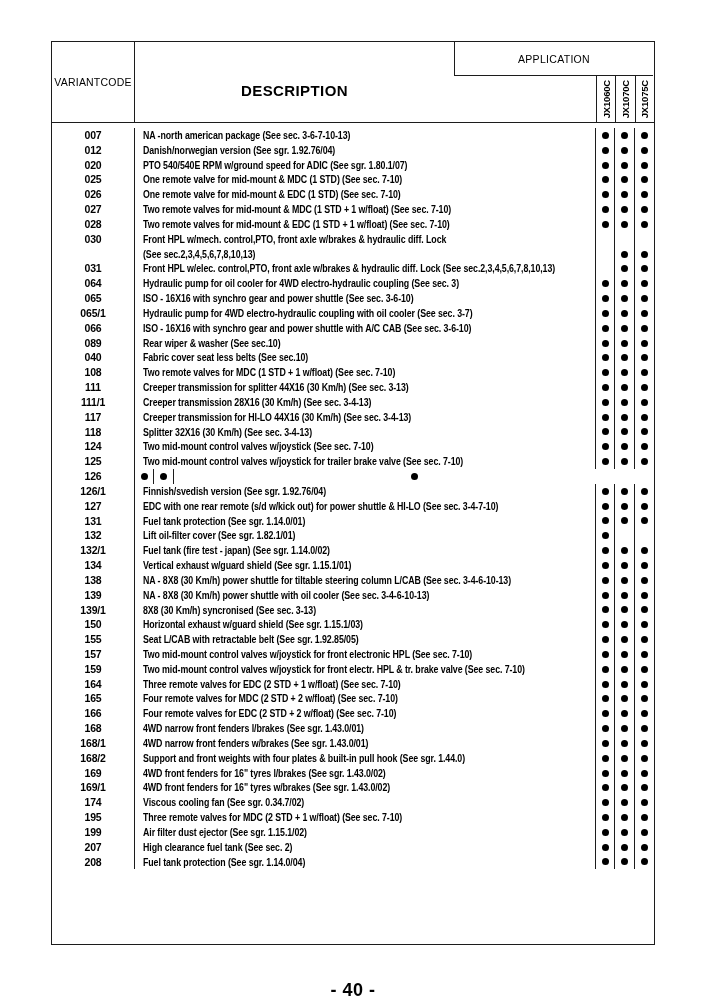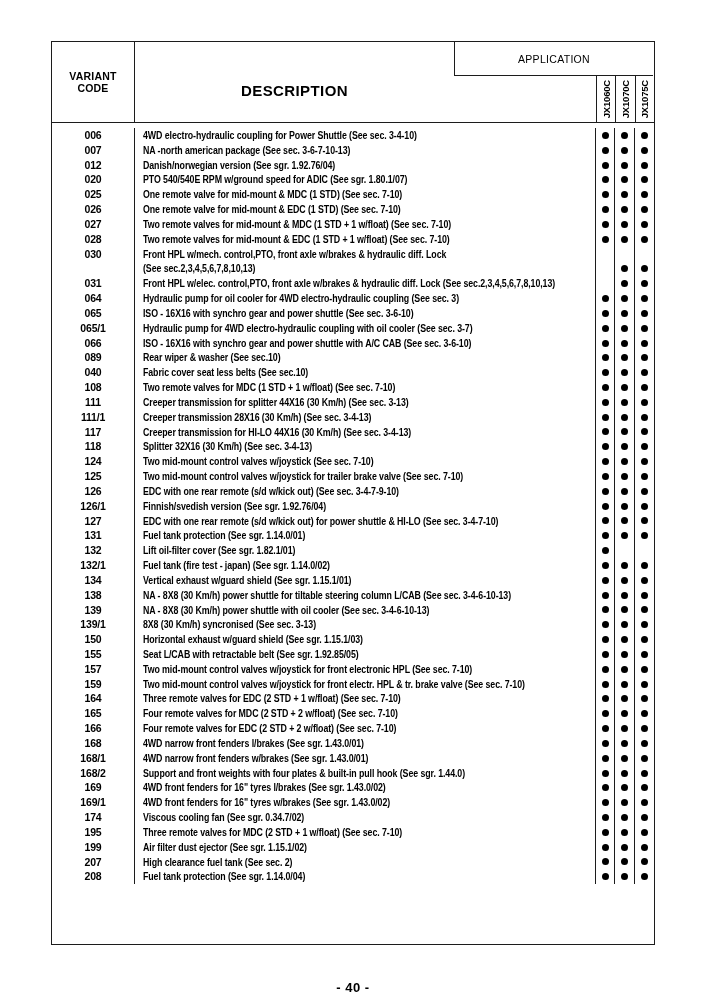--- a/index.html
+++ b/index.html
@@ -10,22 +10,22 @@
   }
   .table{
     position:absolute;left:51px;top:41px;width:604px;height:904px;
     border:1.5px solid #1c1c1c;box-sizing:border-box;background:#fff;
   }
   
   .thead{position:relative;height:80px;border-bottom:1px solid #1c1c1c;}
   .th-variant{
     position:absolute;left:0;top:0;width:83px;height:100%;
     border-right:1px solid #1c1c1c;box-sizing:border-box;
-    display:flex;flex-direction:column;justify-content:center;align-items:center;
-    font-size:10.5px;font-weight:bold;line-height:12px;letter-spacing:0.2px;
+    display:flex;flex-direction:row;justify-content:center;align-items:center;
+    font-size:10.5px;font-weight:normal;line-height:12px;letter-spacing:0.2px;
   }
   .th-desc{
     position:absolute;left:83px;top:8px;width:319px;height:100%;
     display:flex;justify-content:center;align-items:center;
     font-size:15px;font-weight:bold;letter-spacing:0.4px;
   }
   .app-box{
     position:absolute;left:402px;top:0;width:199px;height:34px;
     border-left:1px solid #1c1c1c;border-bottom:1px solid #1c1c1c;box-sizing:border-box;
     display:flex;justify-content:center;align-items:center;
@@ -65,21 +65,21 @@
     display:flex;flex-direction:column;justify-content:flex-end;align-items:center;
   }
   .cell-dot.a{width:19px;border-right:1px solid #1c1c1c;}
   .cell-dot.b{width:20px;border-right:1px solid #1c1c1c;}
   .cell-dot.c{flex:1;}
   .dotslot{height:var(--lh);display:flex;align-items:center;justify-content:center;}
   .dot{width:7px;height:7px;border-radius:50%;background:#000;}
   
   .pageno{
     position:absolute;left:51px;top:980px;width:604px;text-align:center;
-    font-size:13px;font-weight:bold;letter-spacing:0.5px;
+    font-size:18px;font-weight:bold;letter-spacing:0.5px;
   }
 </style>
 </head>
 <body>
 
 <div class="table">
   <div class="thead">
     <div class="th-variant">
       <div>VARIANT</div>
       <div>CODE</div>
@@ -92,43 +92,20 @@
     <div class="jxcol c2">
       <span class="jxlabel">JX1070C</span>
     </div>
     <div class="jxcol c3">
       <span class="jxlabel">JX1075C</span>
     </div>
   </div>
   <div class="tbody">
       <div class="row">
         <div class="cell-code">
-          <div class="line">006</div>
-        </div>
-        <div class="cell-desc">
-          <div class="line"><div class="cond">4WD electro-hydraulic coupling for Power Shuttle (See sec. 3-4-10)</div></div>
-        </div>
-        <div class="cell-dot a">
-          <div class="dotslot">
-            <div class="dot"></div>
-          </div>
-        </div>
-        <div class="cell-dot b">
-          <div class="dotslot">
-            <div class="dot"></div>
-          </div>
-        </div>
-        <div class="cell-dot c">
-          <div class="dotslot">
-            <div class="dot"></div>
-          </div>
-        </div>
-      </div>
-      <div class="row">
-        <div class="cell-code">
           <div class="line">007</div>
         </div>
         <div class="cell-desc">
           <div class="line"><div class="cond">NA -north american package (See sec. 3-6-7-10-13)</div></div>
         </div>
         <div class="cell-dot a">
           <div class="dotslot">
             <div class="dot"></div>
           </div>
         </div>
@@ -619,23 +596,20 @@
         </div>
         <div class="cell-dot c">
           <div class="dotslot">
             <div class="dot"></div>
           </div>
         </div>
       </div>
       <div class="row">
         <div class="cell-code">
           <div class="line">126</div>
-        </div>
-        <div class="cell-desc">
-          <div class="line"><div class="cond">EDC with one rear remote (s/d w/kick out) (See sec. 3-4-7-9-10)</div></div>
         </div>
         <div class="cell-dot a">
           <div class="dotslot">
             <div class="dot"></div>
           </div>
         </div>
         <div class="cell-dot b">
           <div class="dotslot">
             <div class="dot"></div>
           </div>

